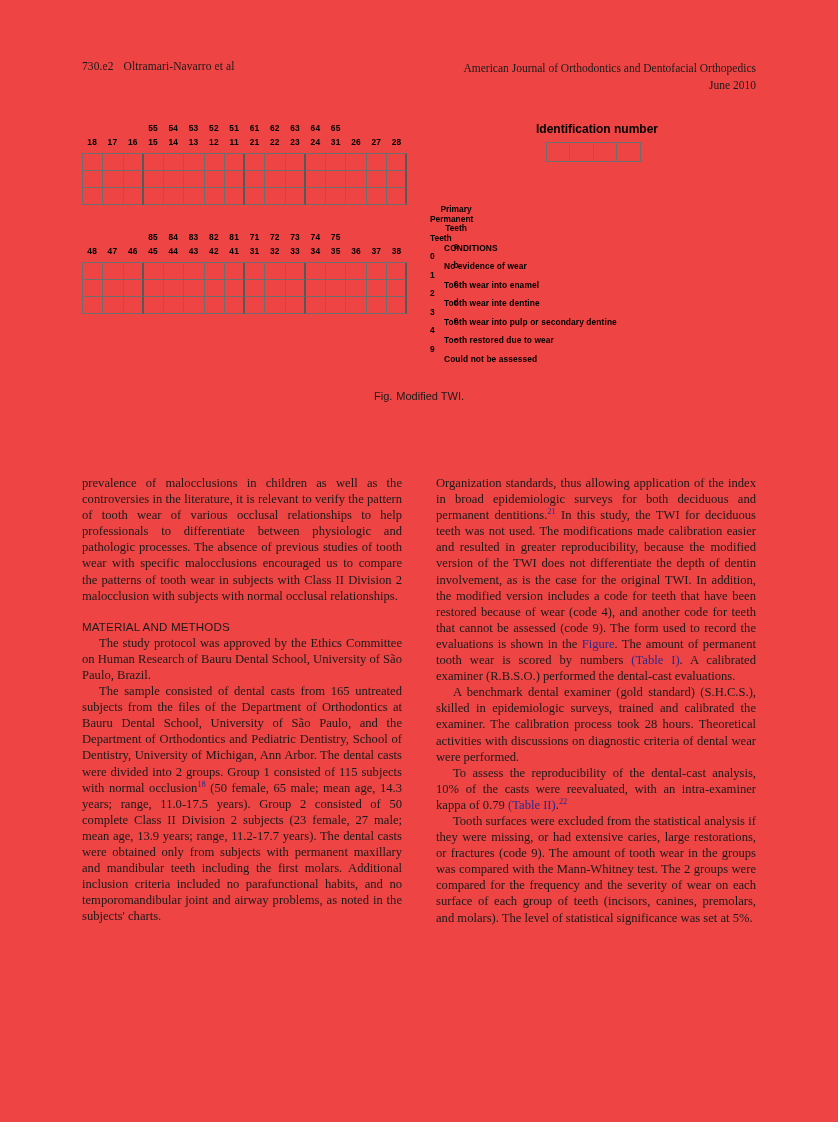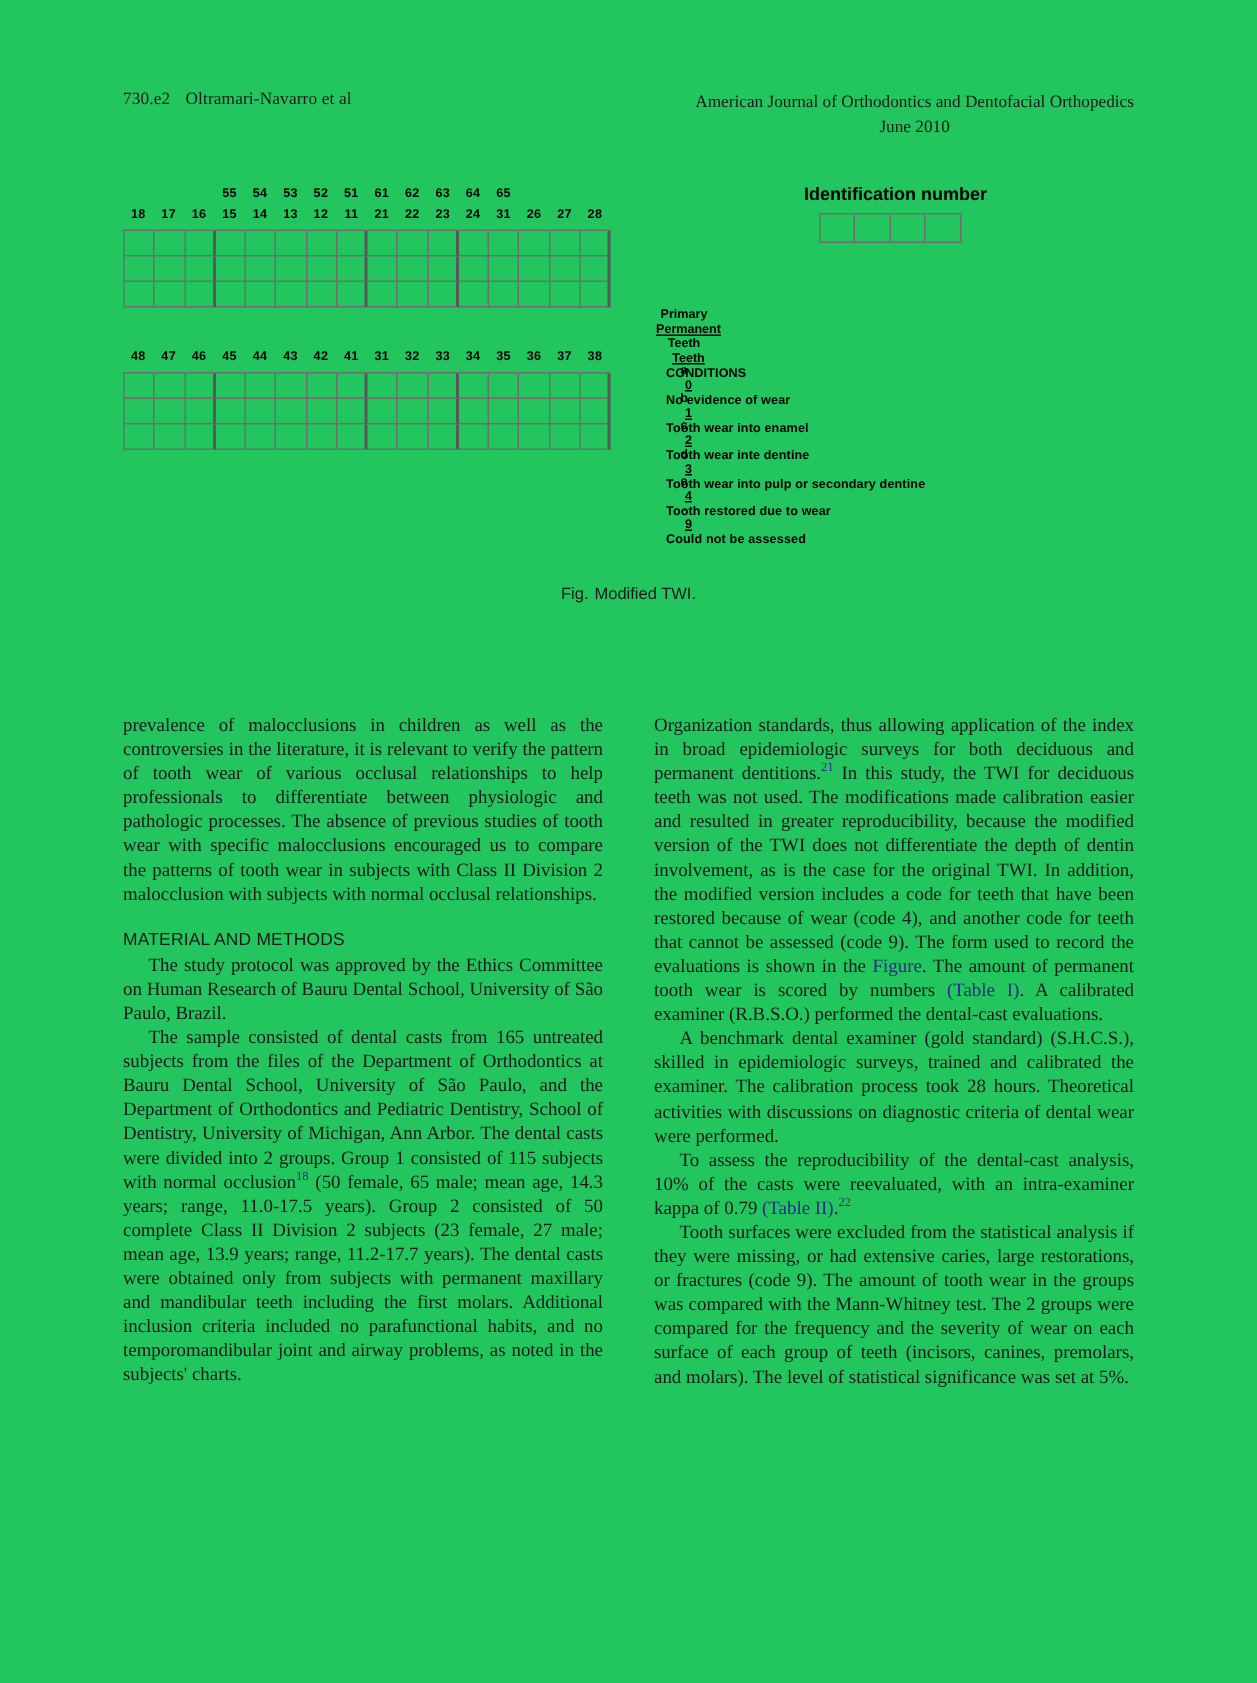--- a/index.html
+++ b/index.html
@@ -4,21 +4,21 @@
 <style>
   html, body {
     margin: 0;
     padding: 0;
     background: #ffffff;
   }
   .page {
     position: relative;
     width: 838px;
     height: 1122px;
-    background: #22c55e;
+    background: #ef4444;
     font-family: "Liberation Serif", serif;
     color: #1a1a1a;
     overflow: hidden;
   }
 
   
   .runhead {
     position: absolute;
     top: 60px;
     left: 82px;
@@ -30,21 +30,21 @@
     left: 0;
     top: 0;
     font-size: 11.5px;
     letter-spacing: .1px;
   }
   .runhead-left .folio { margin-right: 10px; }
   .runhead-right {
     position: absolute;
     right: 0;
     top: 0;
-    text-align: center;
+    text-align: right;
     font-size: 11.5px;
     line-height: 17px;
   }
 
   
   .figure {
     position: absolute;
     top: 122px;
     left: 82px;
     width: 674px;
@@ -138,21 +138,21 @@
     font-weight: bold;
     color: #000;
   }
   .cond-r {
     display: flex;
     align-items: baseline;
     height: 18.5px;
     flex-direction: column;
   }
   .c-prim { width: 52px; text-align: center; }
-  .c-perm { width: 58px; text-align: center; text-decoration: underline; }
+  .c-perm { width: 58px; text-align: left; }
   .c-desc { flex: 1; padding-left: 14px; letter-spacing: .1px; }
   .cond-r.head .c-desc { padding-left: 14px; }
 
   .fig-caption {
     position: absolute;
     top: 268px;
     left: 0;
     width: 674px;
     text-align: center;
     font-family: "Liberation Sans", sans-serif;
@@ -306,20 +306,38 @@
               <div class="gcell"></div>
               <div class="gcell"></div>
               <div class="gcell"></div>
               <div class="gcell"></div>
               <div class="gcell thick"></div>
             </div>
           </div>
 
         <div class="spacer"></div>
 
+        <div class="tooth-row primary" id="l-prim">
+            <div class="cellnum"></div>
+            <div class="cellnum"></div>
+            <div class="cellnum"></div>
+            <div class="cellnum">85</div>
+            <div class="cellnum">84</div>
+            <div class="cellnum">83</div>
+            <div class="cellnum">82</div>
+            <div class="cellnum">81</div>
+            <div class="cellnum">71</div>
+            <div class="cellnum">72</div>
+            <div class="cellnum">73</div>
+            <div class="cellnum">74</div>
+            <div class="cellnum">75</div>
+            <div class="cellnum"></div>
+            <div class="cellnum"></div>
+            <div class="cellnum"></div>
+          </div>
         <div class="tooth-row permanent" id="l-perm">
             <div class="cellnum">48</div>
             <div class="cellnum">47</div>
             <div class="cellnum">46</div>
             <div class="cellnum">45</div>
             <div class="cellnum">44</div>
             <div class="cellnum">43</div>
             <div class="cellnum">42</div>
             <div class="cellnum">41</div>
             <div class="cellnum">31</div>

